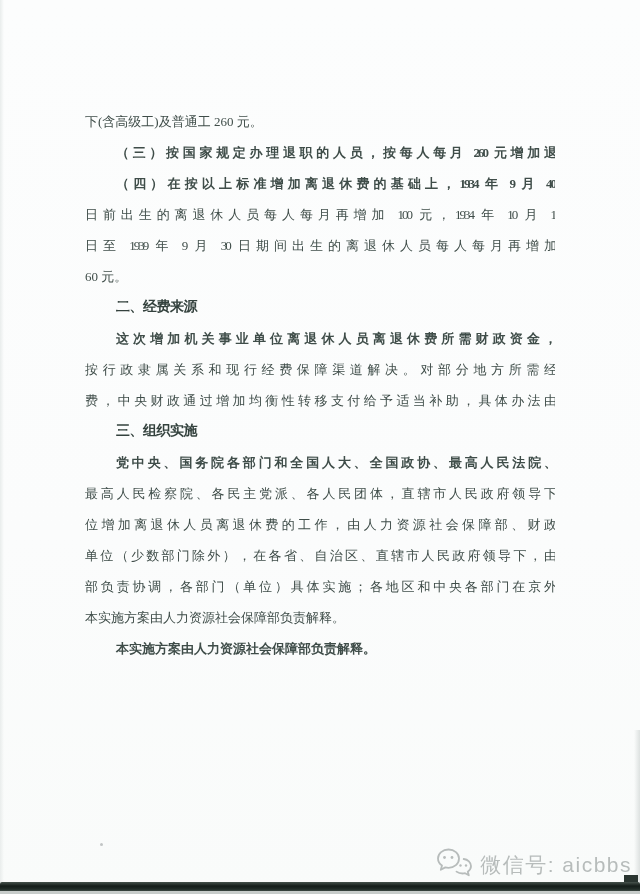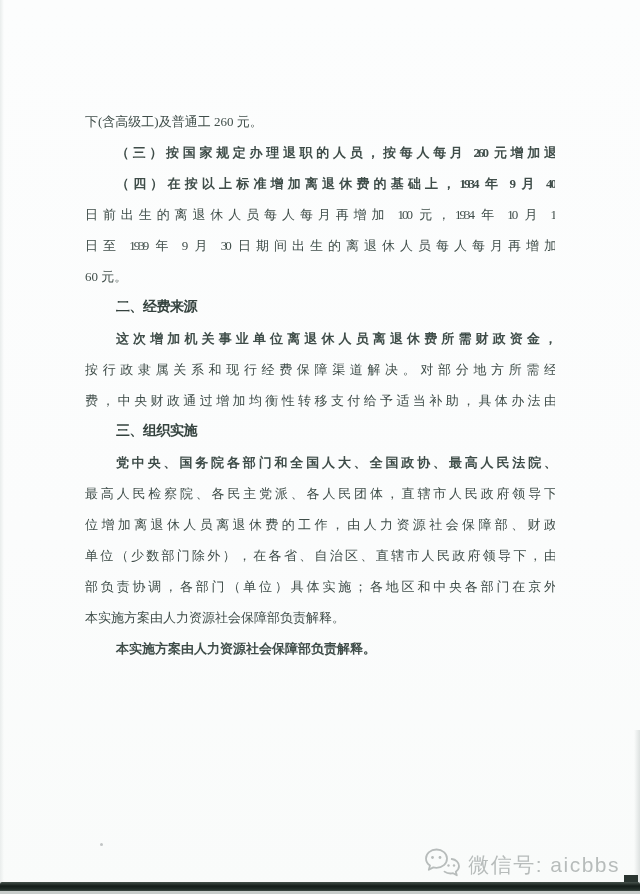--- a/index.html
+++ b/index.html
@@ -45,21 +45,21 @@
     font-size: 14px;
     letter-spacing: -0.5px;
   }
   .page-number {
     position: absolute; top: 789px; left: 420px; width: 170px; height: 22px;
     line-height: 22px; text-align: center;
     font-size: 15px; color: #4a5450;
     word-spacing: 14px; letter-spacing: 1px;
   }
   .watermark {
-    position: absolute; top: 846px; right: 20px;
+    position: absolute; top: 846px; right: 8px;
     display: flex; align-items: center; gap: 7px;
     color: #b4b9b8; opacity: 0.95;
     font-family: "Liberation Sans", "DejaVu Sans", sans-serif;
     font-size: 21px; letter-spacing: 1.5px;
   }
   .watermark .wm-icon { display: block; }
   .footer-bar {
     position: absolute; left: 0; top: 882px; width: 640px; height: 9px;
     background: linear-gradient(180deg, #46524c 0%, #141d19 45%, #222d28 80%, #3c4843 100%);
     border-radius: 2px 2px 0 0;

